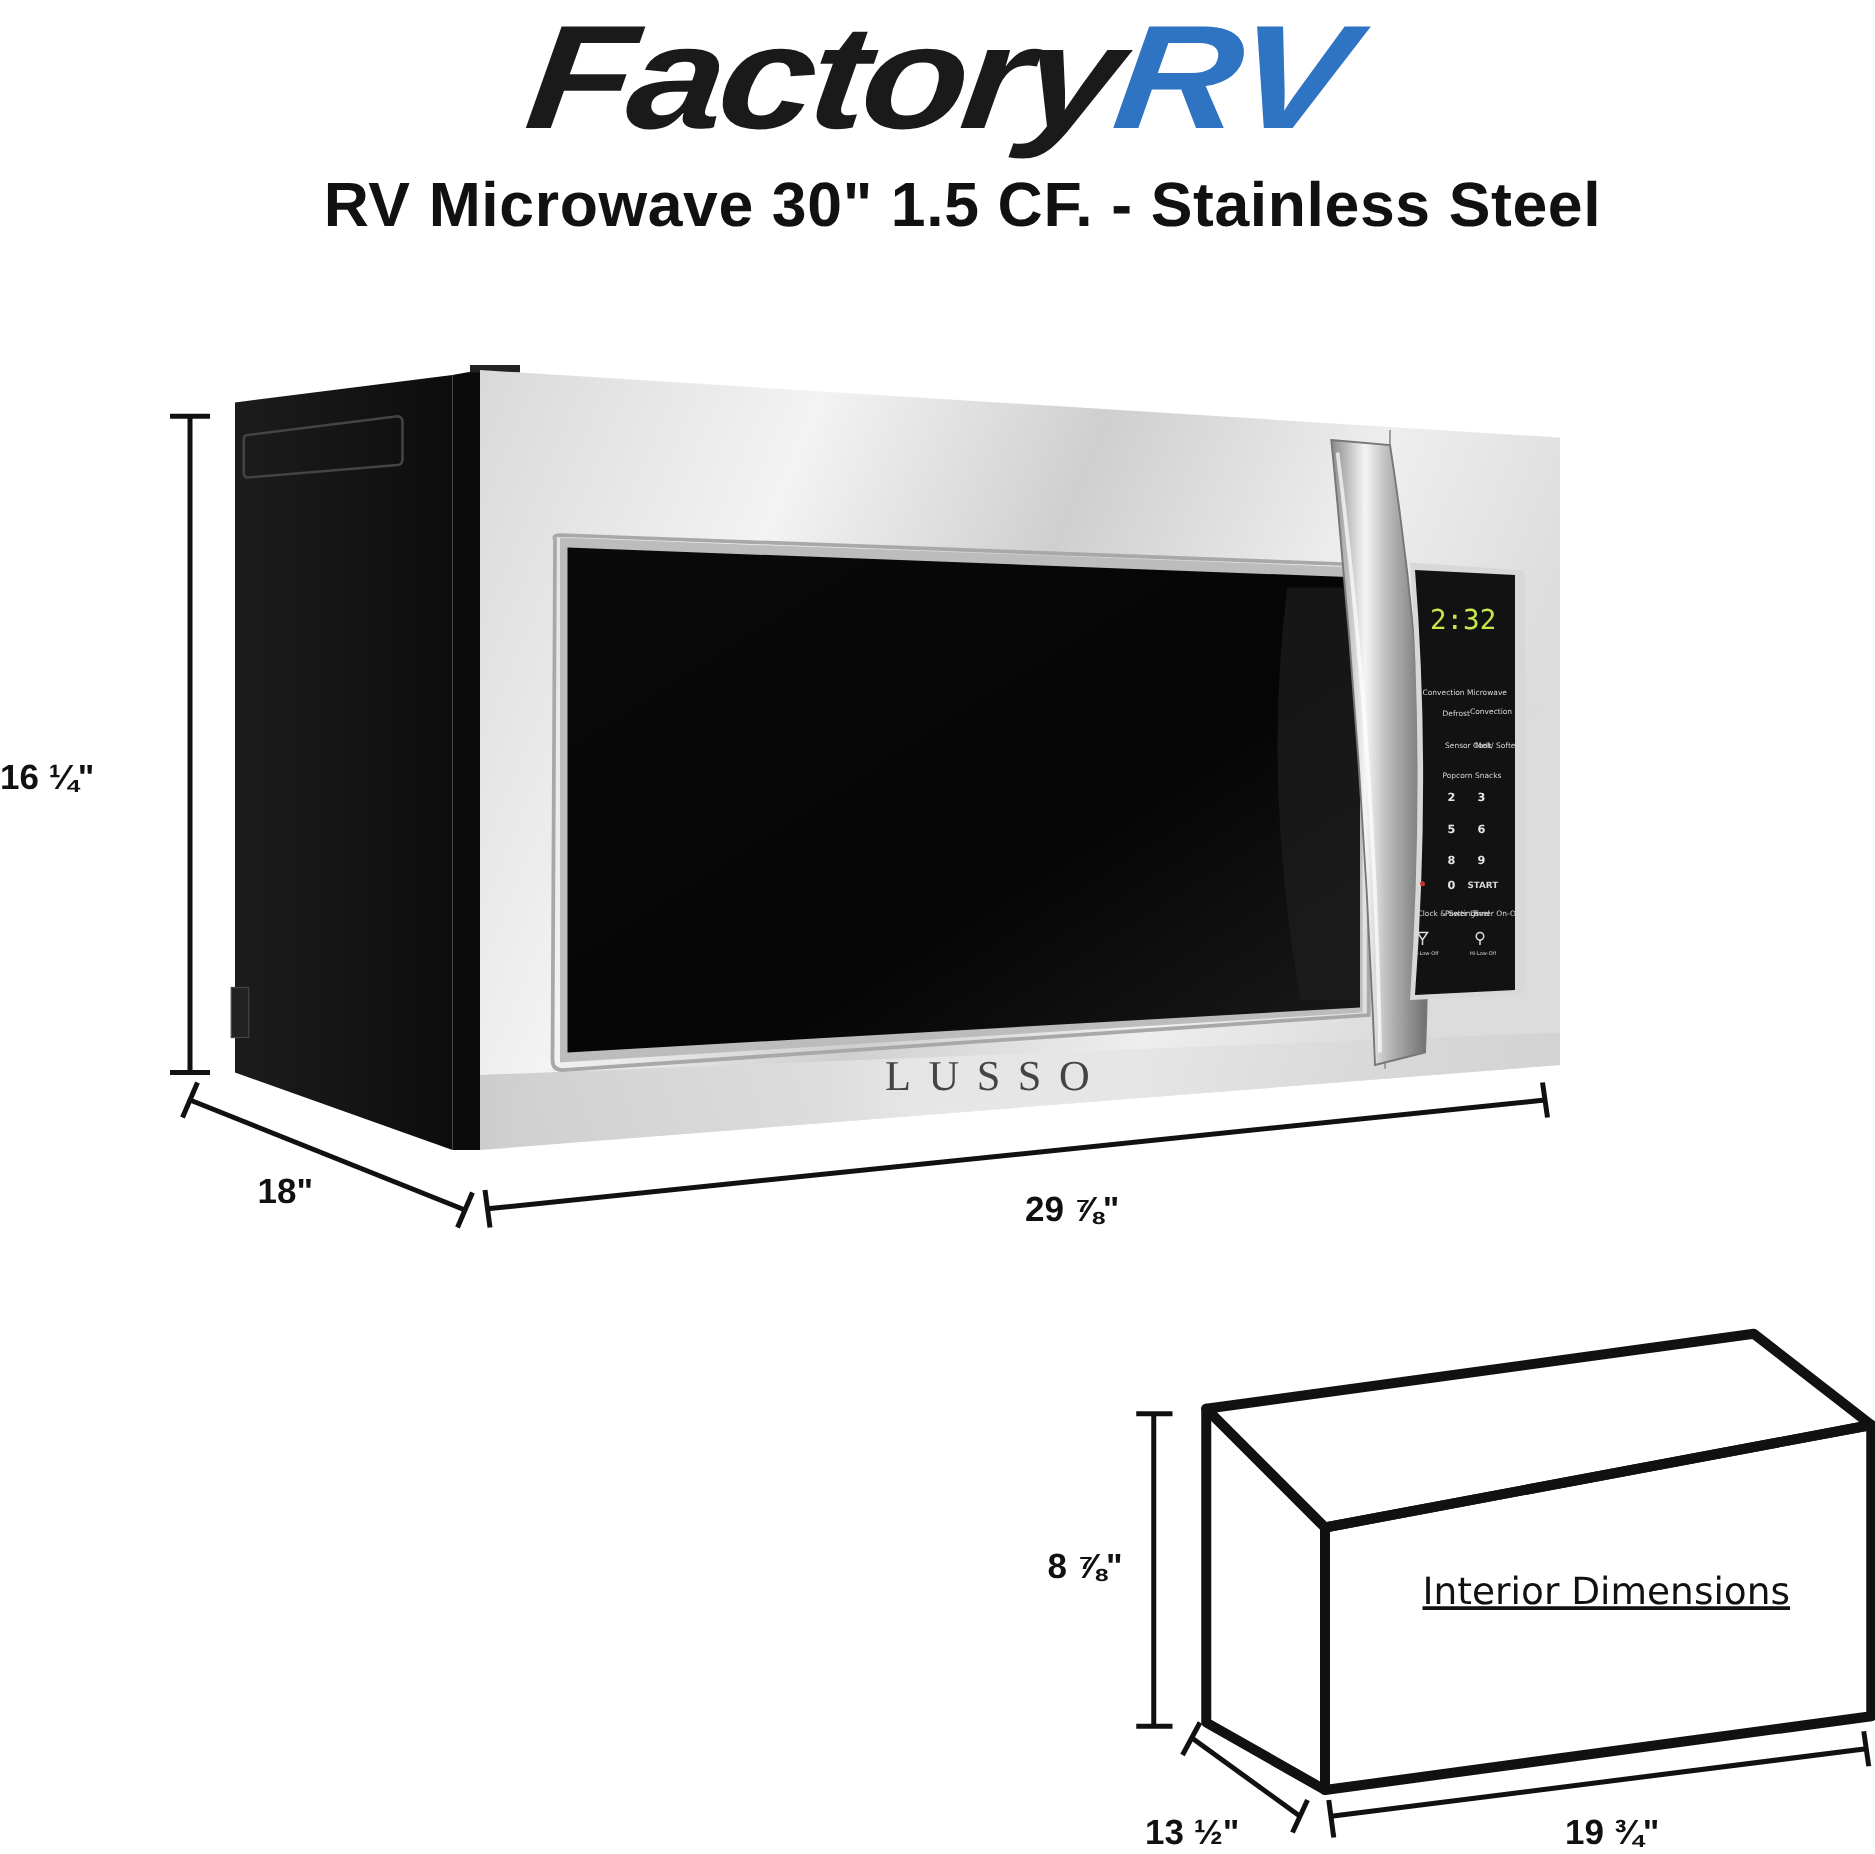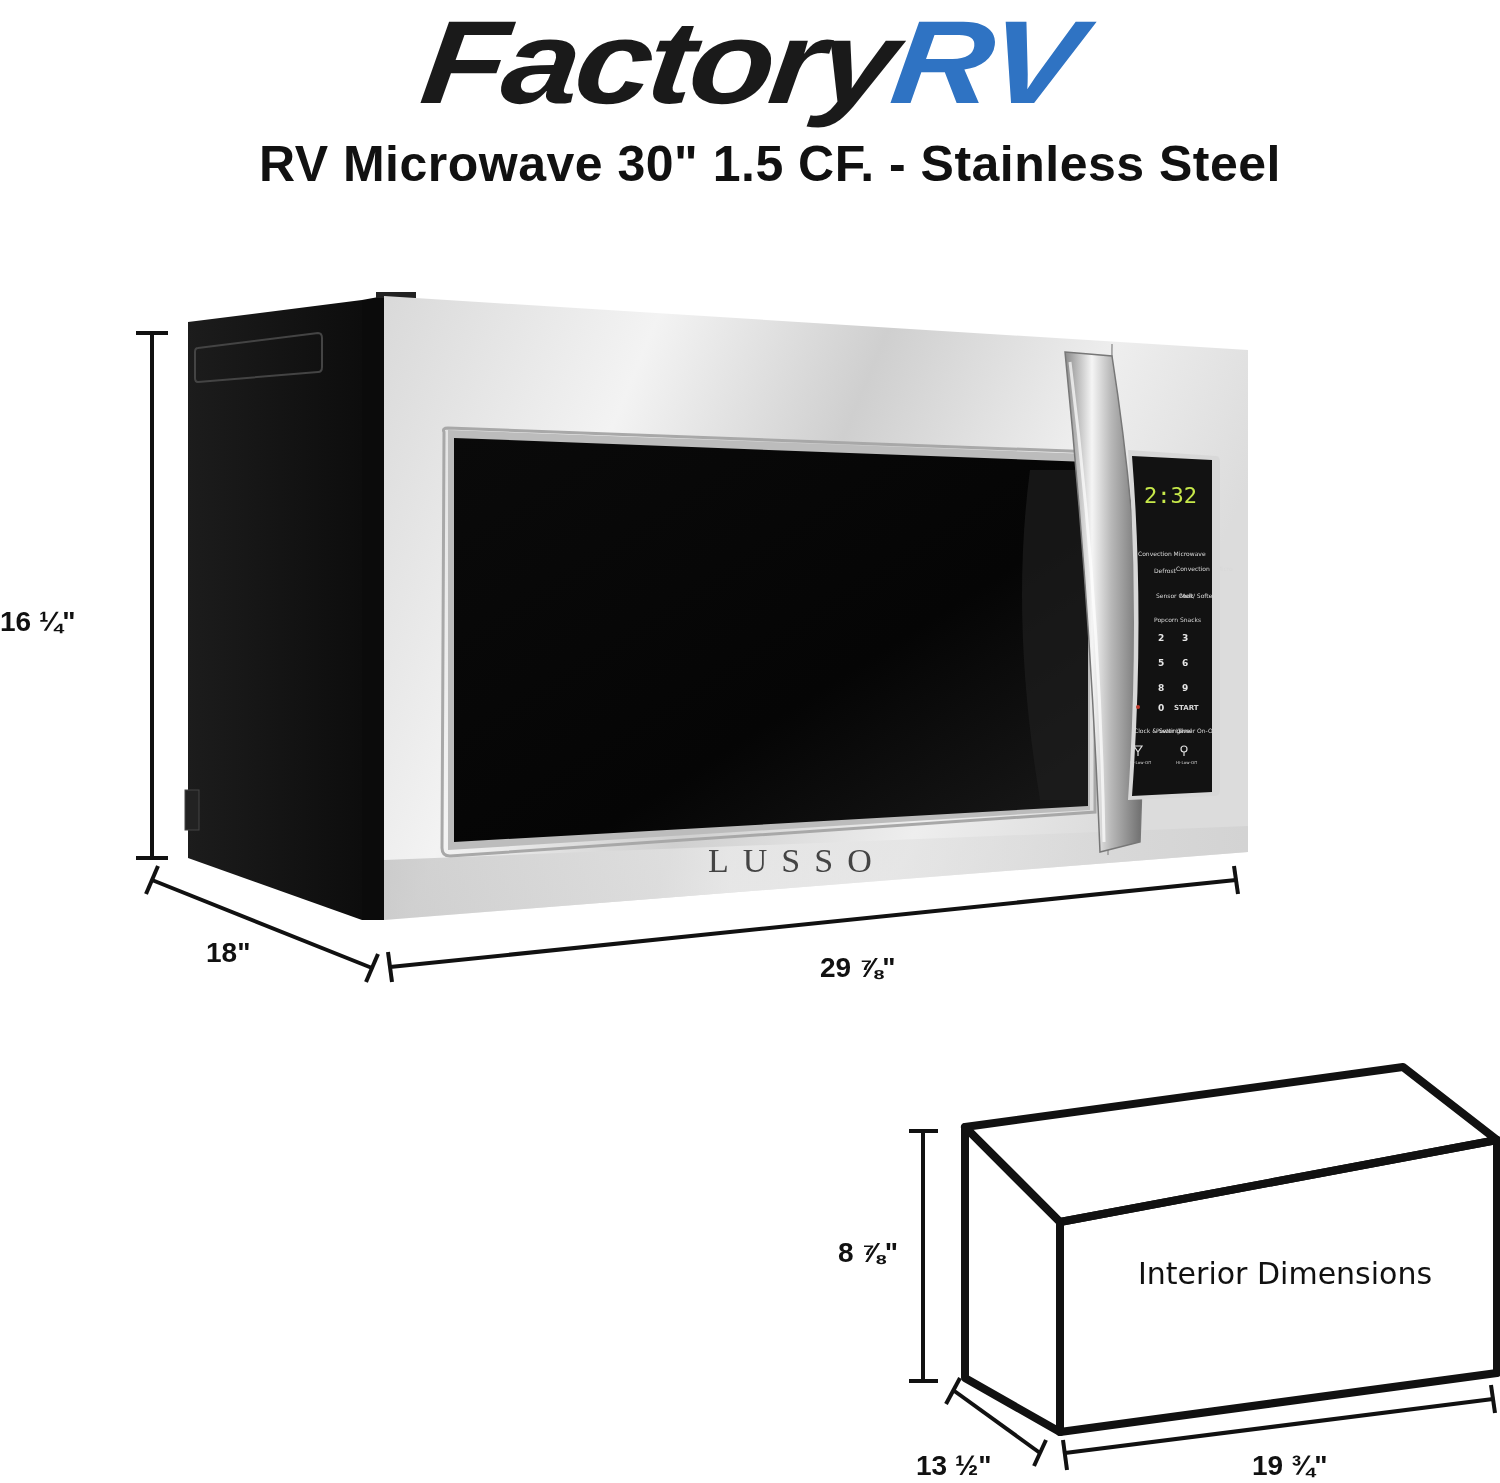--- a/index.html
+++ b/index.html
@@ -169,16 +169,16 @@
     <line x1="1065" y1="1453" x2="1493" y2="1399"></line>
     <line x1="1063" y1="1440" x2="1067" y2="1470"></line>
     <line x1="1491" y1="1385" x2="1495" y2="1413"></line>
   </g>
 </svg>
 
 <div class="abs dim-label" style="left:0px; top:606px;">16 ¼"</div>
 <div class="abs dim-label" style="left:206px; top:937px;">18"</div>
 <div class="abs dim-label" style="left:820px; top:952px;">29 ⅞"</div>
 
-<div class="abs interior-label" style="left:1138px; top:1256px;">Interior Dimensions</div>
+<div class="abs interior-label" style="left:1138px; top:1256px;text-decoration:underline;">Interior Dimensions</div>
 <div class="abs dim-label" style="left:838px; top:1237px;">8 ⅞"</div>
 <div class="abs dim-label" style="left:916px; top:1450px;">13 ½"</div>
 <div class="abs dim-label" style="left:1252px; top:1450px;">19 ¾"</div>
 
 </body></html>

